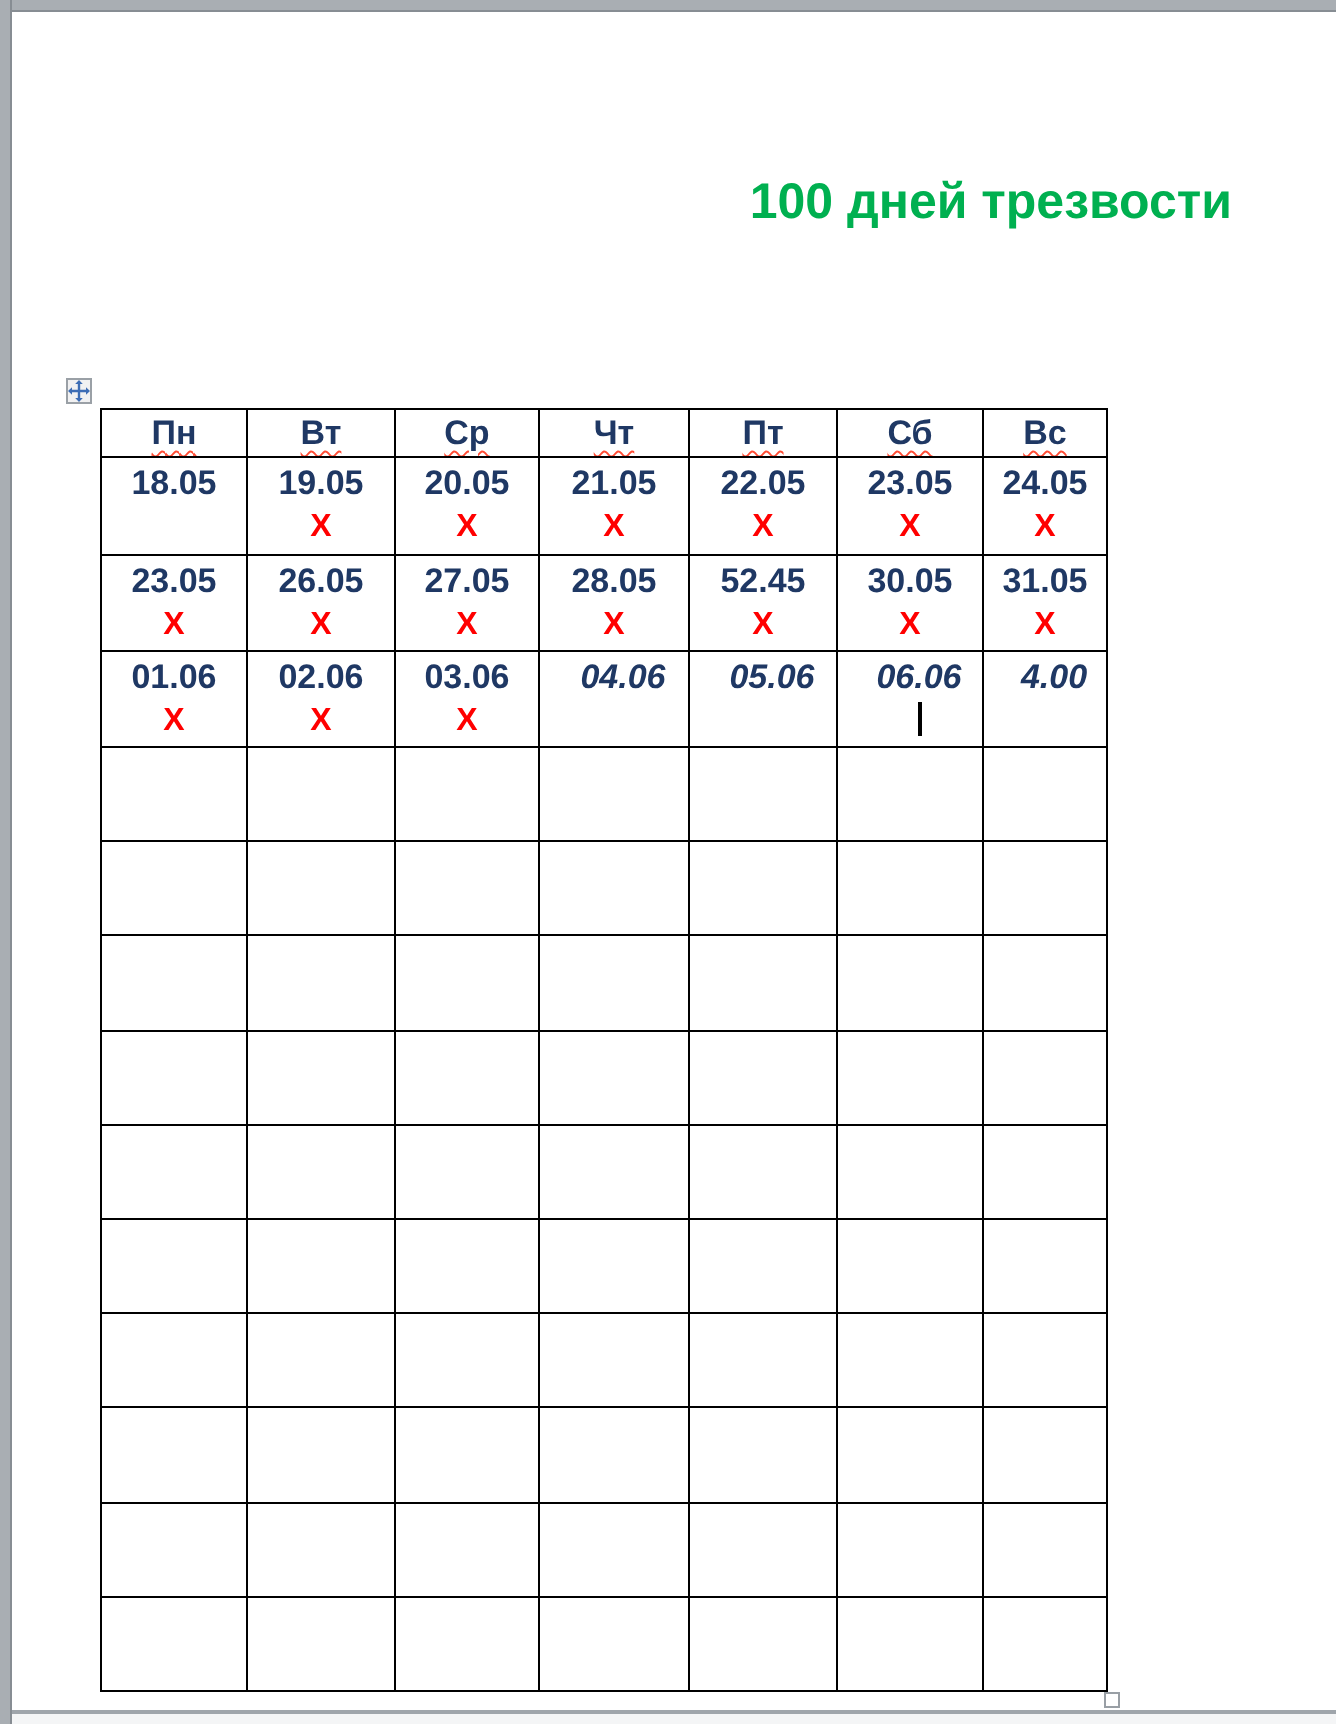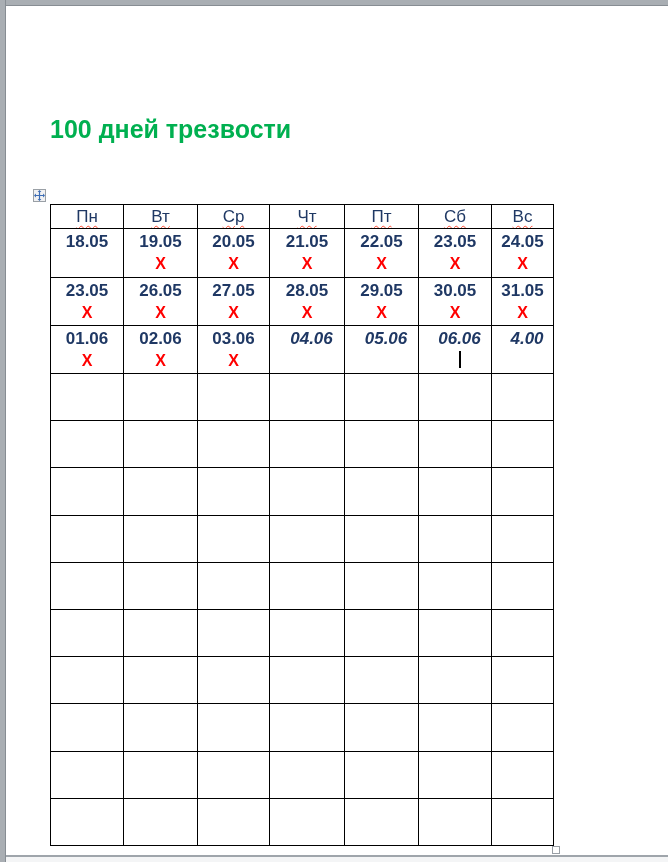--- a/index.html
+++ b/index.html
@@ -18,22 +18,22 @@
   }
   .page{
     position:absolute;left:6px;top:6px;width:662px;height:849px;
     background:#FFFFFF;
   }
   .page-bottom-line{
     position:absolute;left:6px;top:855px;width:662px;height:2px;
     background:#9FA5AB;
   }
   .doc-title{
-    position:absolute;left:44px;top:108px;width:566px;
-    text-align:left;font-weight:bold;font-size:25px;line-height:30px;
+    position:absolute;left:44px;top:80px;width:566px;
+    text-align:right;font-weight:bold;font-size:25px;line-height:30px;
     color:var(--title-color,#00B050);
   }
   .doc-subtitle{
     position:absolute;left:44px;top:150px;width:566px;
     text-align:center;font-weight:bold;font-size:23px;line-height:28px;
     color:var(--subtitle-color,#76923C);
   }
   .move-handle{
     position:absolute;left:27px;top:183px;width:13px;height:13px;
     background:#F1F1F2;border:1px solid #9AA0A6;box-sizing:border-box;
@@ -41,21 +41,21 @@
   }
   table.cal{
     position:absolute;left:44px;top:198px;
     border-collapse:collapse;table-layout:fixed;
   }
   table.cal th, table.cal td{
     border:1px solid #000;padding:0;box-sizing:border-box;overflow:hidden;
   }
   table.cal thead tr{height:24px;}
   table.cal th{
-    font-size:17px;font-weight:normal;text-align:center;vertical-align:middle;
+    font-size:17px;font-weight:bold;text-align:center;vertical-align:middle;
     color:var(--ink,#1F3864);
   }
   .day-label{
     text-decoration-line:underline;
     text-decoration-style:wavy;
     text-decoration-color:var(--squiggle,#FF4B33);
     text-decoration-thickness:1px;
     text-underline-offset:3px;
   }
   table.cal tbody tr.week{height:48px;}
@@ -160,21 +160,21 @@
           </td>
           <td>
             <div class="date-line">27.05</div>
             <div class="mark-line">X</div>
           </td>
           <td>
             <div class="date-line">28.05</div>
             <div class="mark-line">X</div>
           </td>
           <td>
-            <div class="date-line">29.05</div>
+            <div class="date-line">52.45</div>
             <div class="mark-line">X</div>
           </td>
           <td>
             <div class="date-line">30.05</div>
             <div class="mark-line">X</div>
           </td>
           <td>
             <div class="date-line">31.05</div>
             <div class="mark-line">X</div>
           </td>

